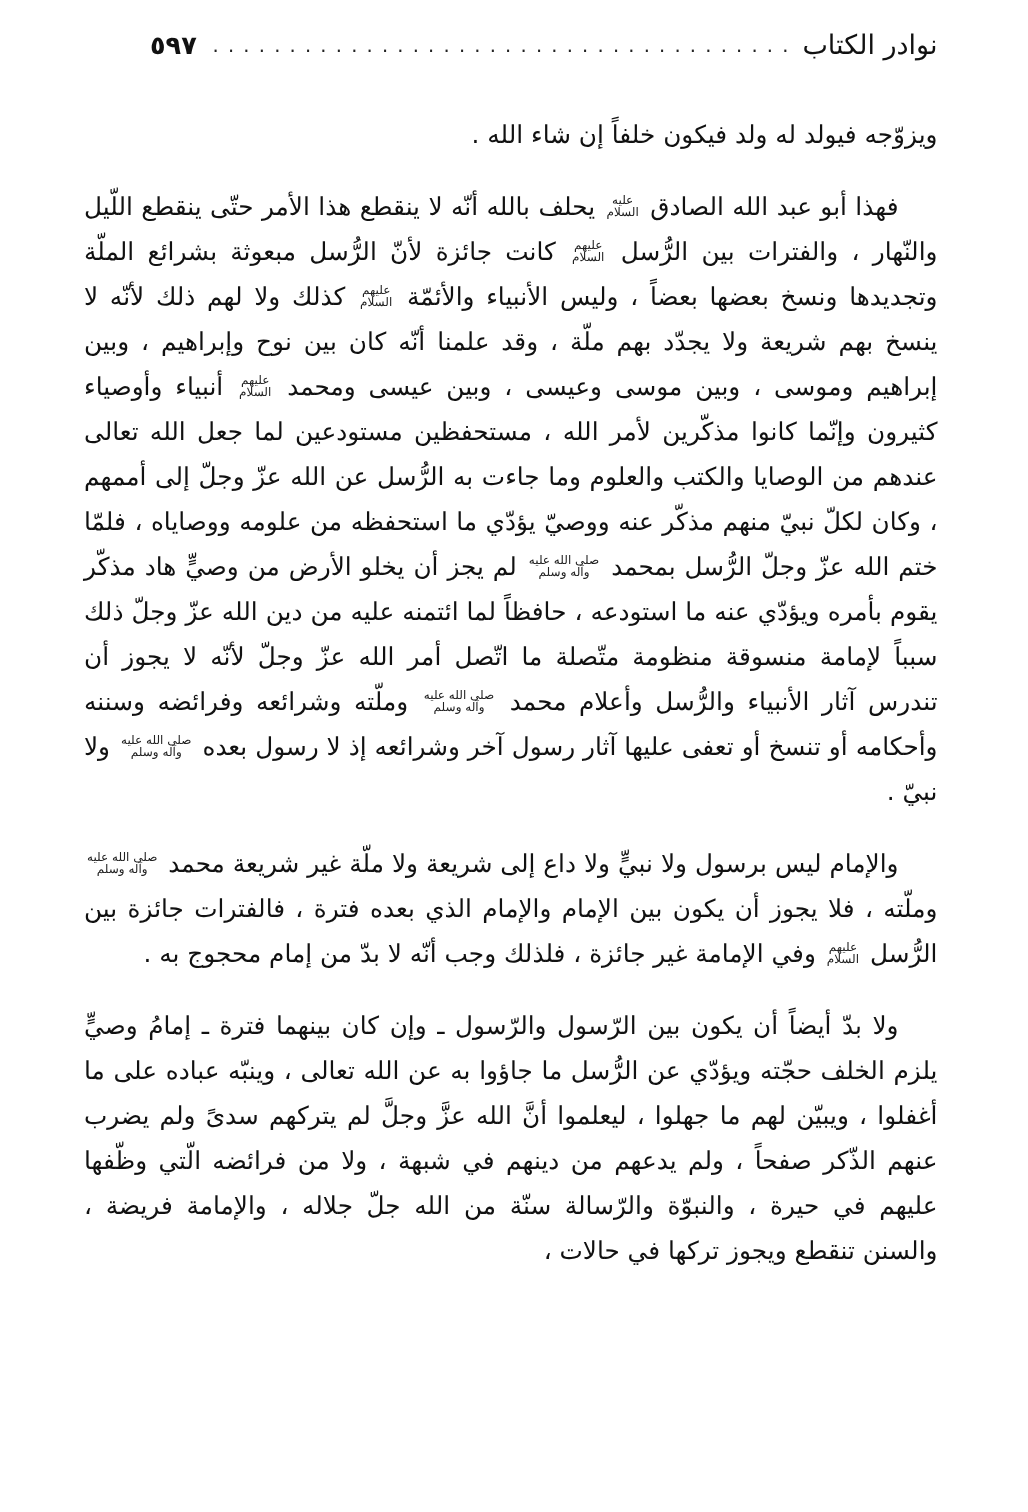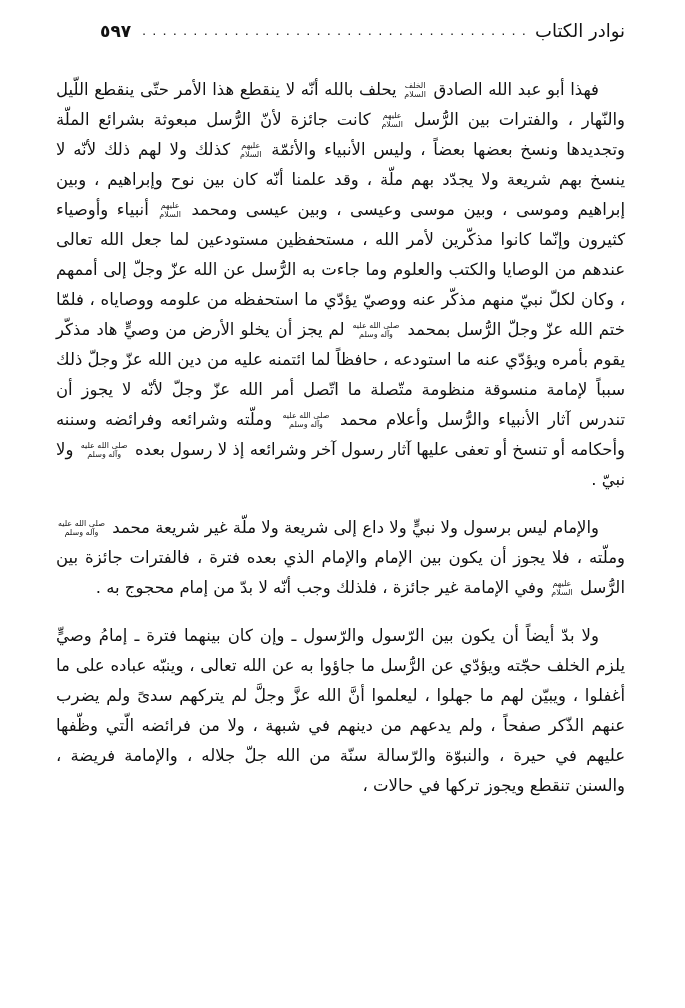--- a/index.html
+++ b/index.html
@@ -73,22 +73,23 @@
 
 <div class="page">
 
   <header class="page-header">
     <span class="chapter-title">نوادر الكتاب</span>
     <span class="dot-leader">. . . . . . . . . . . . . . . . . . . . . . . . . . . . . . . . . . . . . . . . . . . . . . . . . . . . . . . . . . . .</span>
     <span class="page-number">٥٩٧</span>
   </header>
 
   <main class="page-body">
+    <p>ويزوّجه فيولد له ولد فيكون خلفاً إن شاء الله .</p>
     <p class="indent">فهذا أبو عبد الله الصادق <span class="honorific">
-          <span>الخلف</span>
+          <span>عليه</span>
           <span>السلام</span>
         </span> يحلف بالله أنّه لا ينقطع هذا الأمر حتّى ينقطع اللّيل والنّهار ، والفترات بين الرُّسل <span class="honorific">
           <span>عليهم</span>
           <span>السلام</span>
         </span> كانت جائزة لأنّ الرُّسل مبعوثة بشرائع الملّة وتجديدها ونسخ بعضها بعضاً ، وليس الأنبياء والأئمّة <span class="honorific">
           <span>عليهم</span>
           <span>السلام</span>
         </span> كذلك ولا لهم ذلك لأنّه لا ينسخ بهم شريعة ولا يجدّد بهم ملّة ، وقد علمنا أنّه كان بين نوح وإبراهيم ، وبين إبراهيم وموسى ، وبين موسى وعيسى ، وبين عيسى ومحمد <span class="honorific">
           <span>عليهم</span>
           <span>السلام</span>

